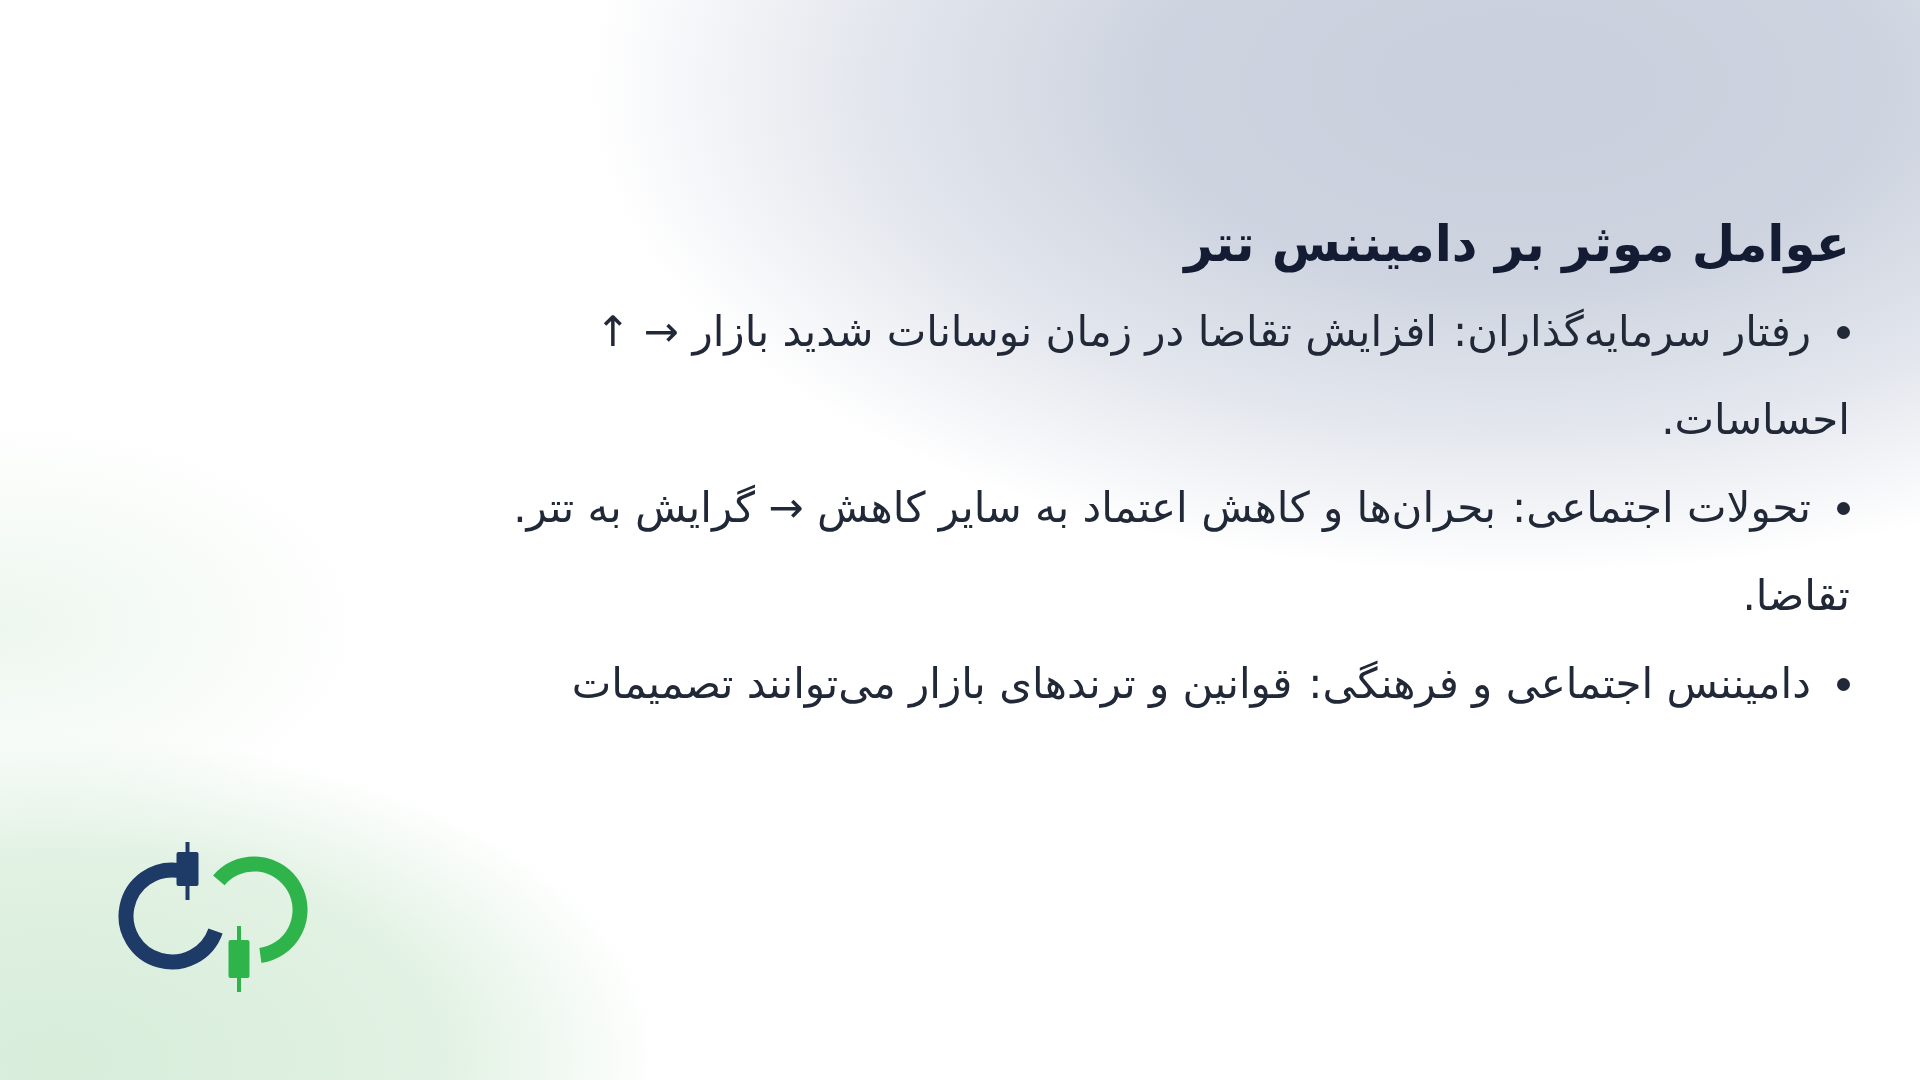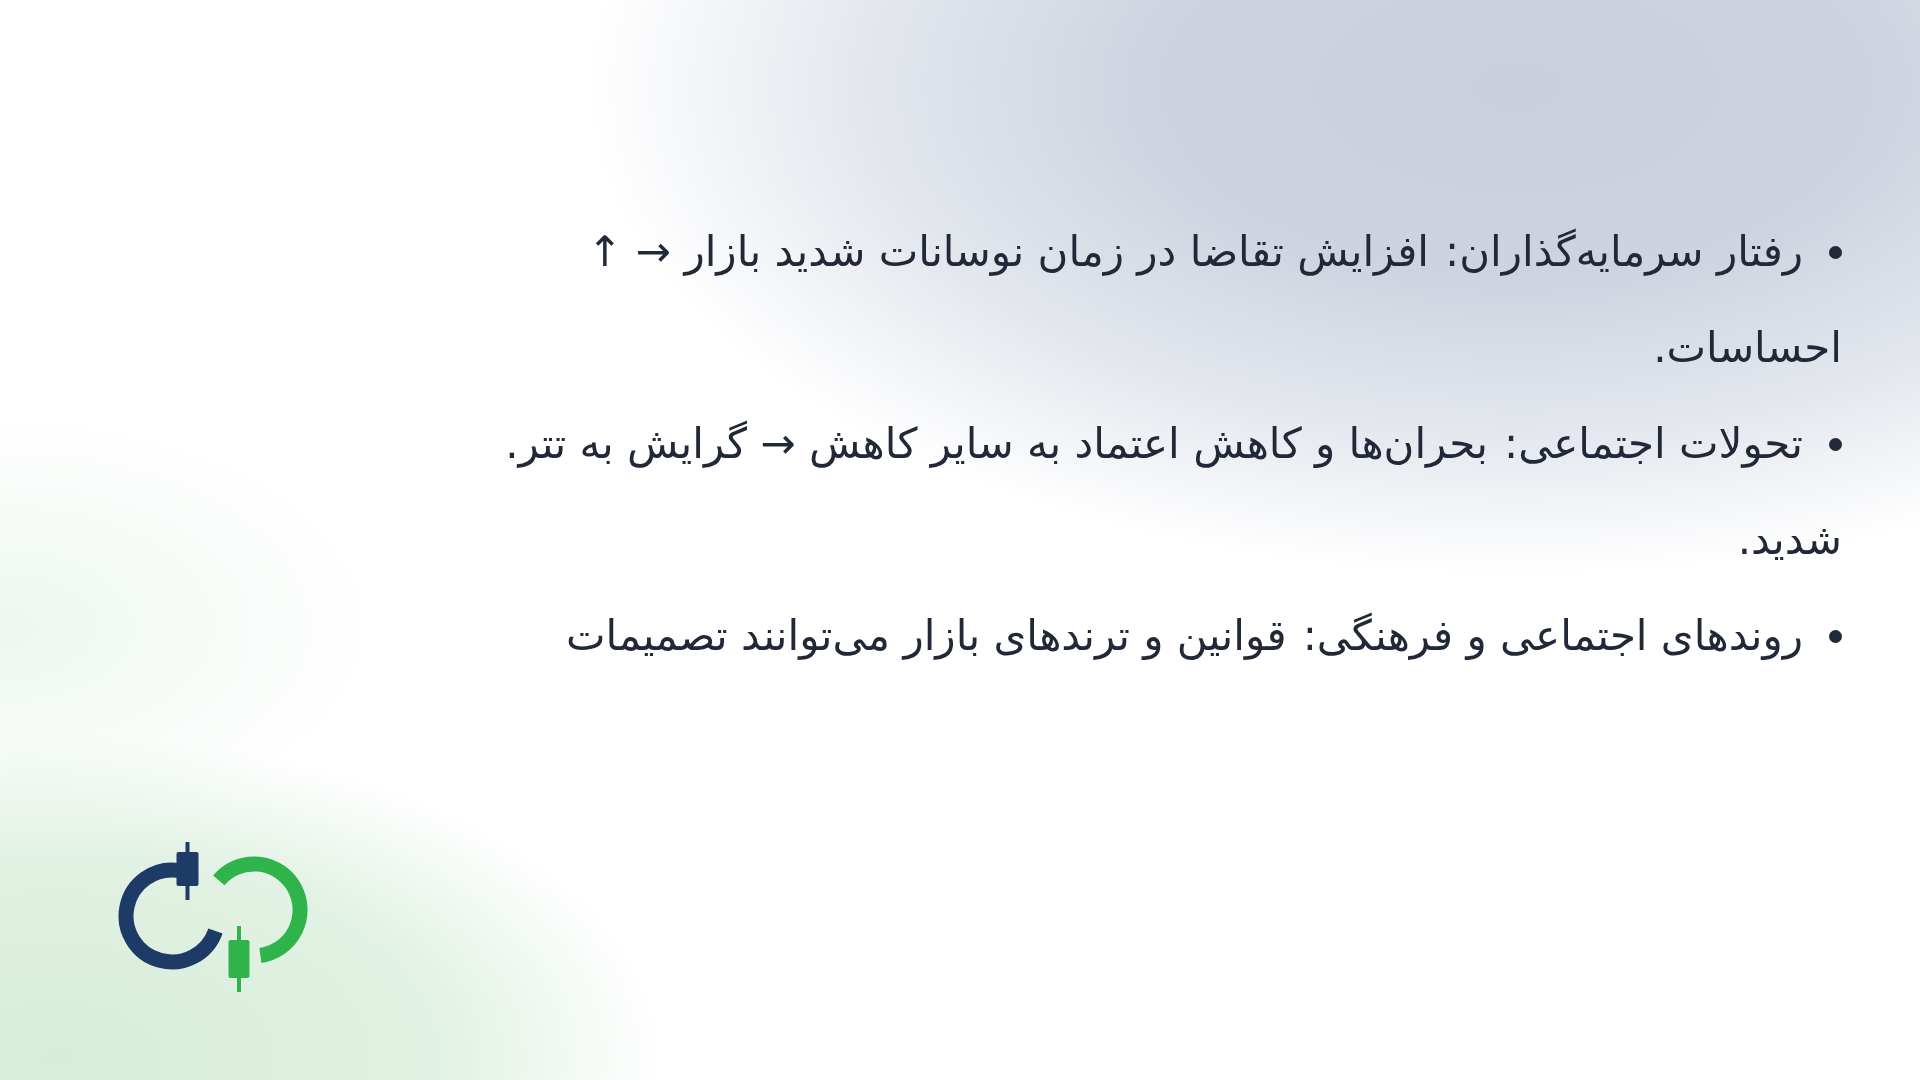--- a/index.html
+++ b/index.html
@@ -29,21 +29,21 @@
   }
   .title {
     margin: 0;
     font-size: 50px;
     font-weight: 700;
     line-height: 88px;
     color: #141c33;
     white-space: nowrap;
   }
   .line {
-    margin: 8px;
+    margin: 0;
     font-size: 42px;
     font-weight: 400;
     line-height: 88px;
     white-space: nowrap;
   }
   .dot {
     display: inline-block;
     width: 13px; height: 13px;
     border-radius: 50%;
     background: #212837;
@@ -60,39 +60,40 @@
     width: 195px;
     height: 170px;
   }
 </style>
 </head>
 <body>
 
 <div class="slide">
 
   <div class="content">
+    <p class="title">عوامل موثر بر دامیننس تتر</p>
 
     <div>
 
       <div>
         <p class="line"><span class="dot"></span><span class="bullet-label">رفتار سرمایه‌گذاران:</span><span class="bullet-body">افزایش تقاضا در زمان نوسانات شدید بازار → ↑</span></p>
         <p class="line">احساسات.</p>
       </div>
 
       <div>
         <p class="line"><span class="dot"></span><span class="bullet-label">تحولات اجتماعی:</span><span class="bullet-body">بحران‌ها و کاهش اعتماد به سایر کاهش → گرایش به تتر.</span></p>
         <p class="line"></p>
       </div>
 
       <div>
-        <p class="line">شدید.</p>
+        <p class="line">تقاضا.</p>
       </div>
 
       <div>
-        <p class="line"><span class="dot"></span><span class="bullet-label">روندهای اجتماعی و فرهنگی:</span><span class="bullet-body">قوانین و ترندهای بازار می‌توانند تصمیمات</span></p>
+        <p class="line"><span class="dot"></span><span class="bullet-label">دامیننس اجتماعی و فرهنگی:</span><span class="bullet-body">قوانین و ترندهای بازار می‌توانند تصمیمات</span></p>
       </div>
 
     </div>
   </div>
 
   <div class="logo">
     <svg width="195" height="170" viewBox="118 835 195 170" xmlns="http://www.w3.org/2000/svg" aria-hidden="true">
 
       <path d="M 178.4 870.4 A 46 46 0 1 0 215.5 931" fill="none" stroke="#1e3a66" stroke-width="15" stroke-linecap="butt"></path>
 

